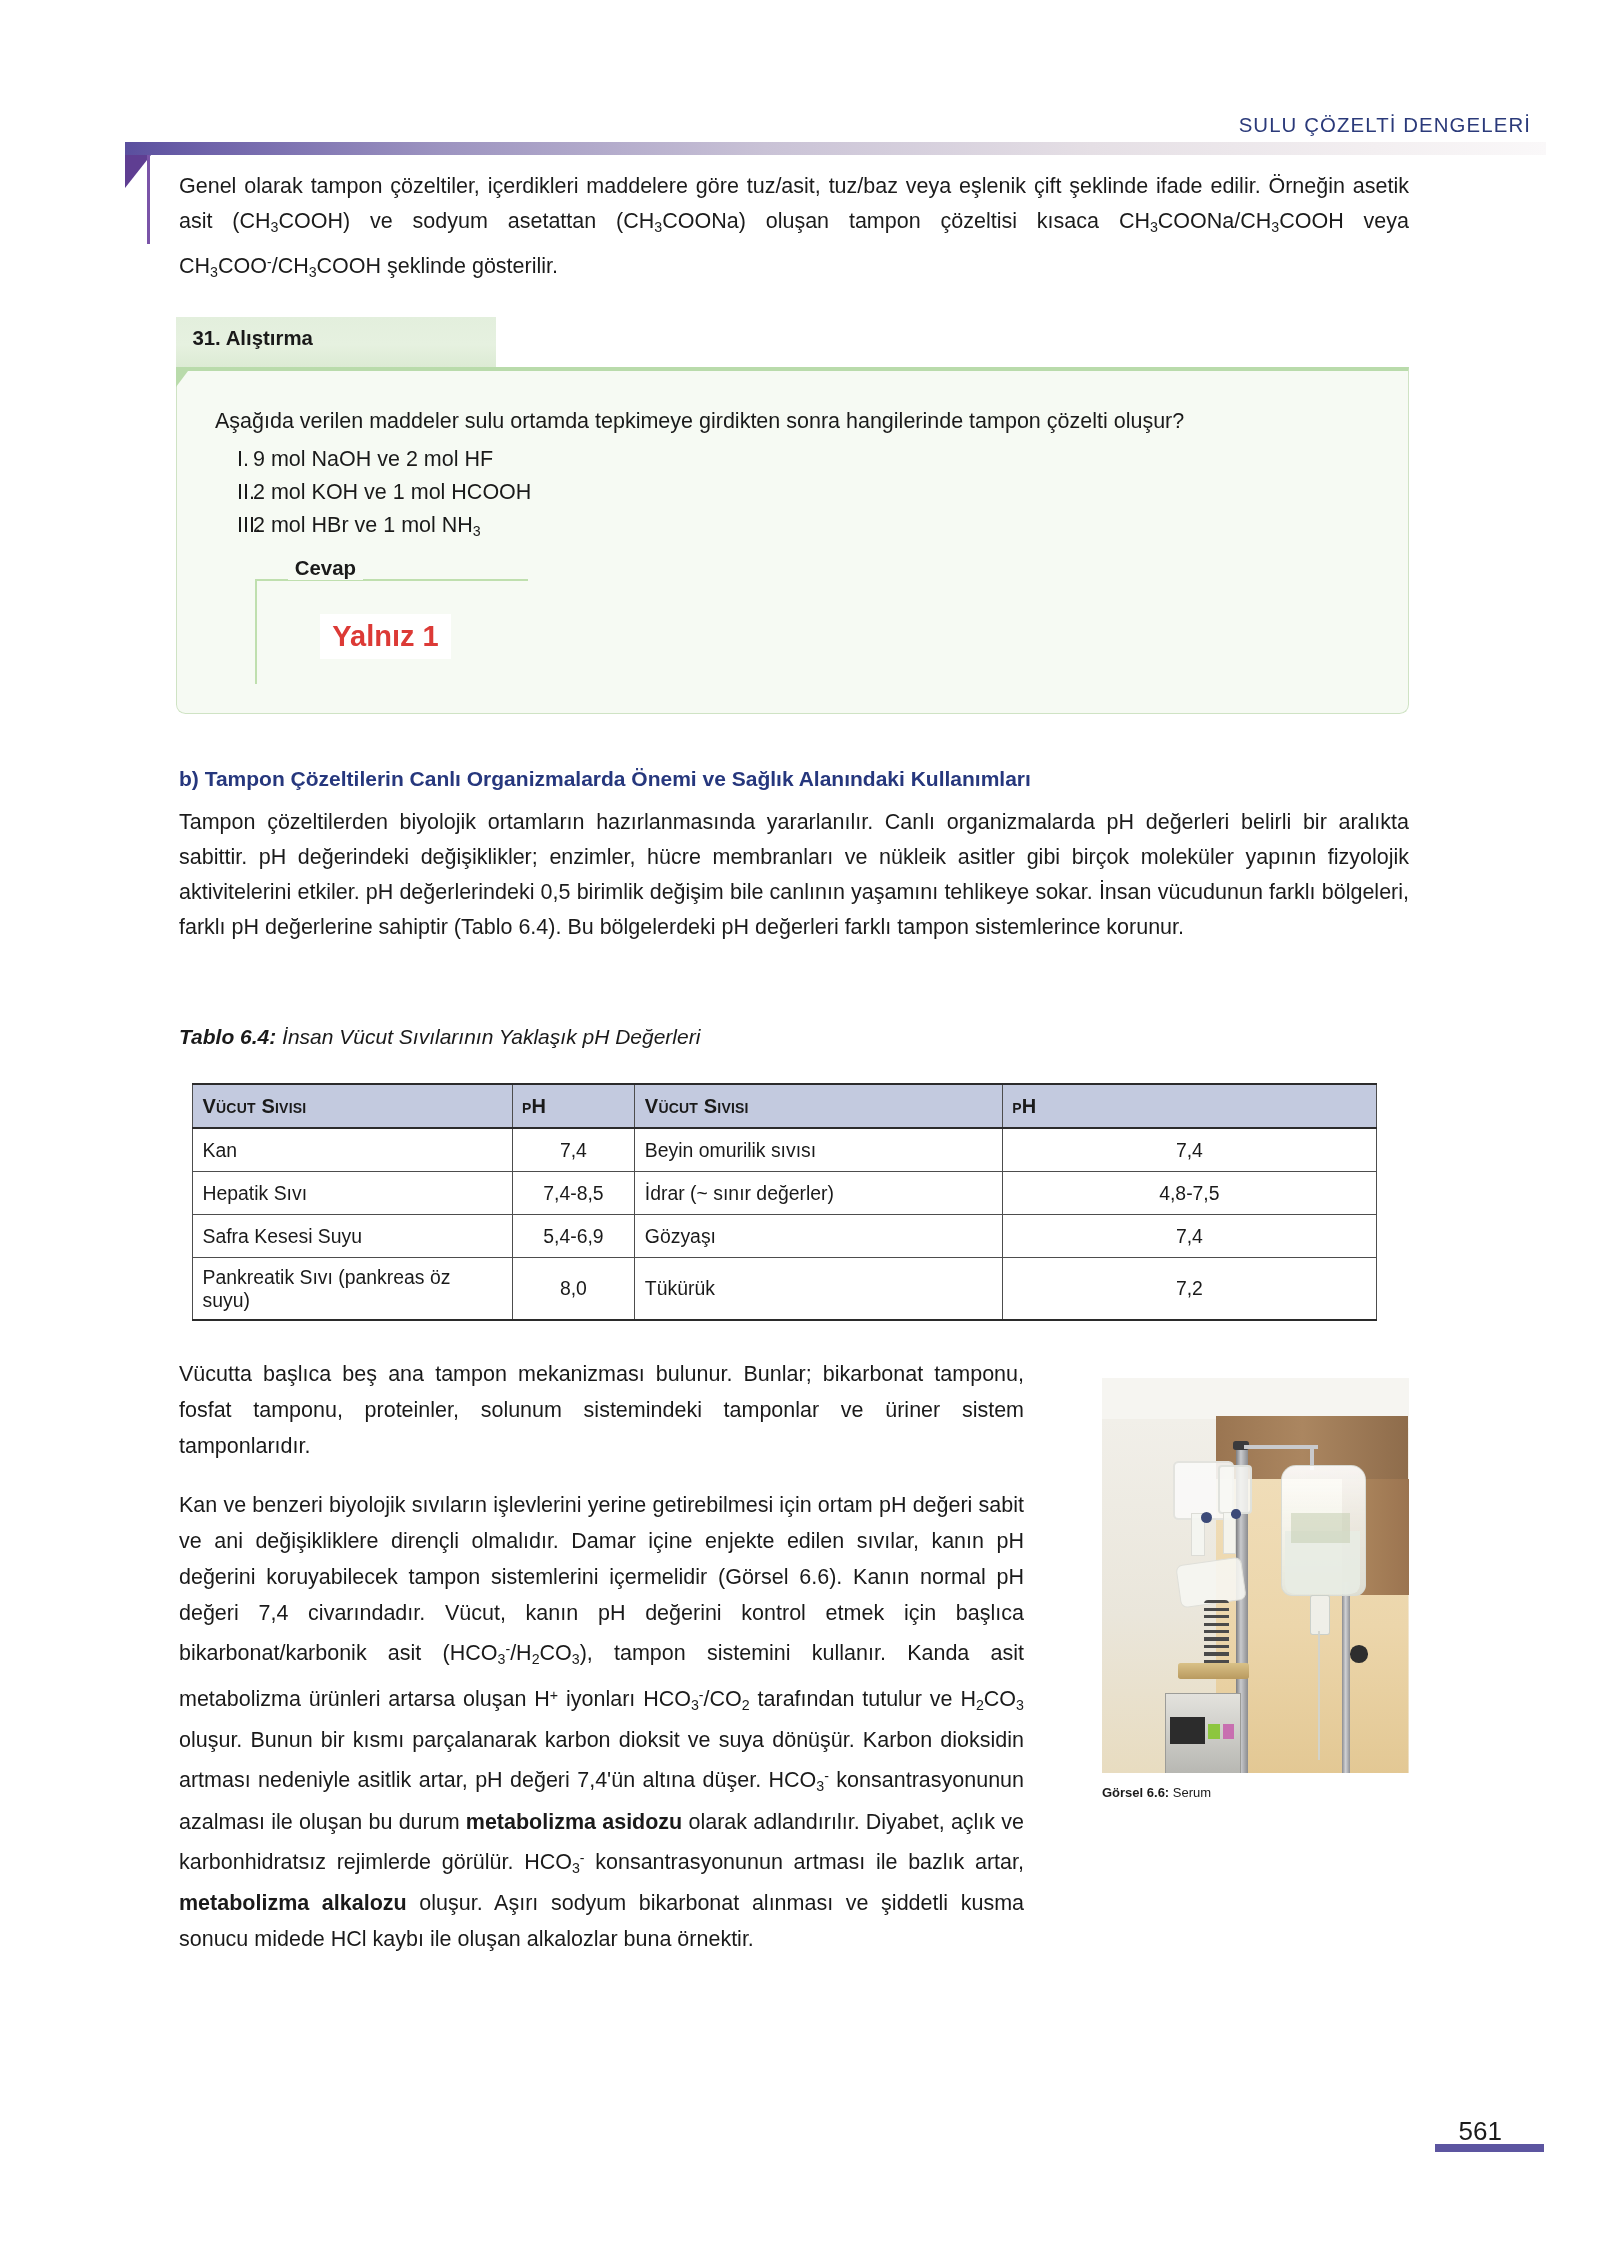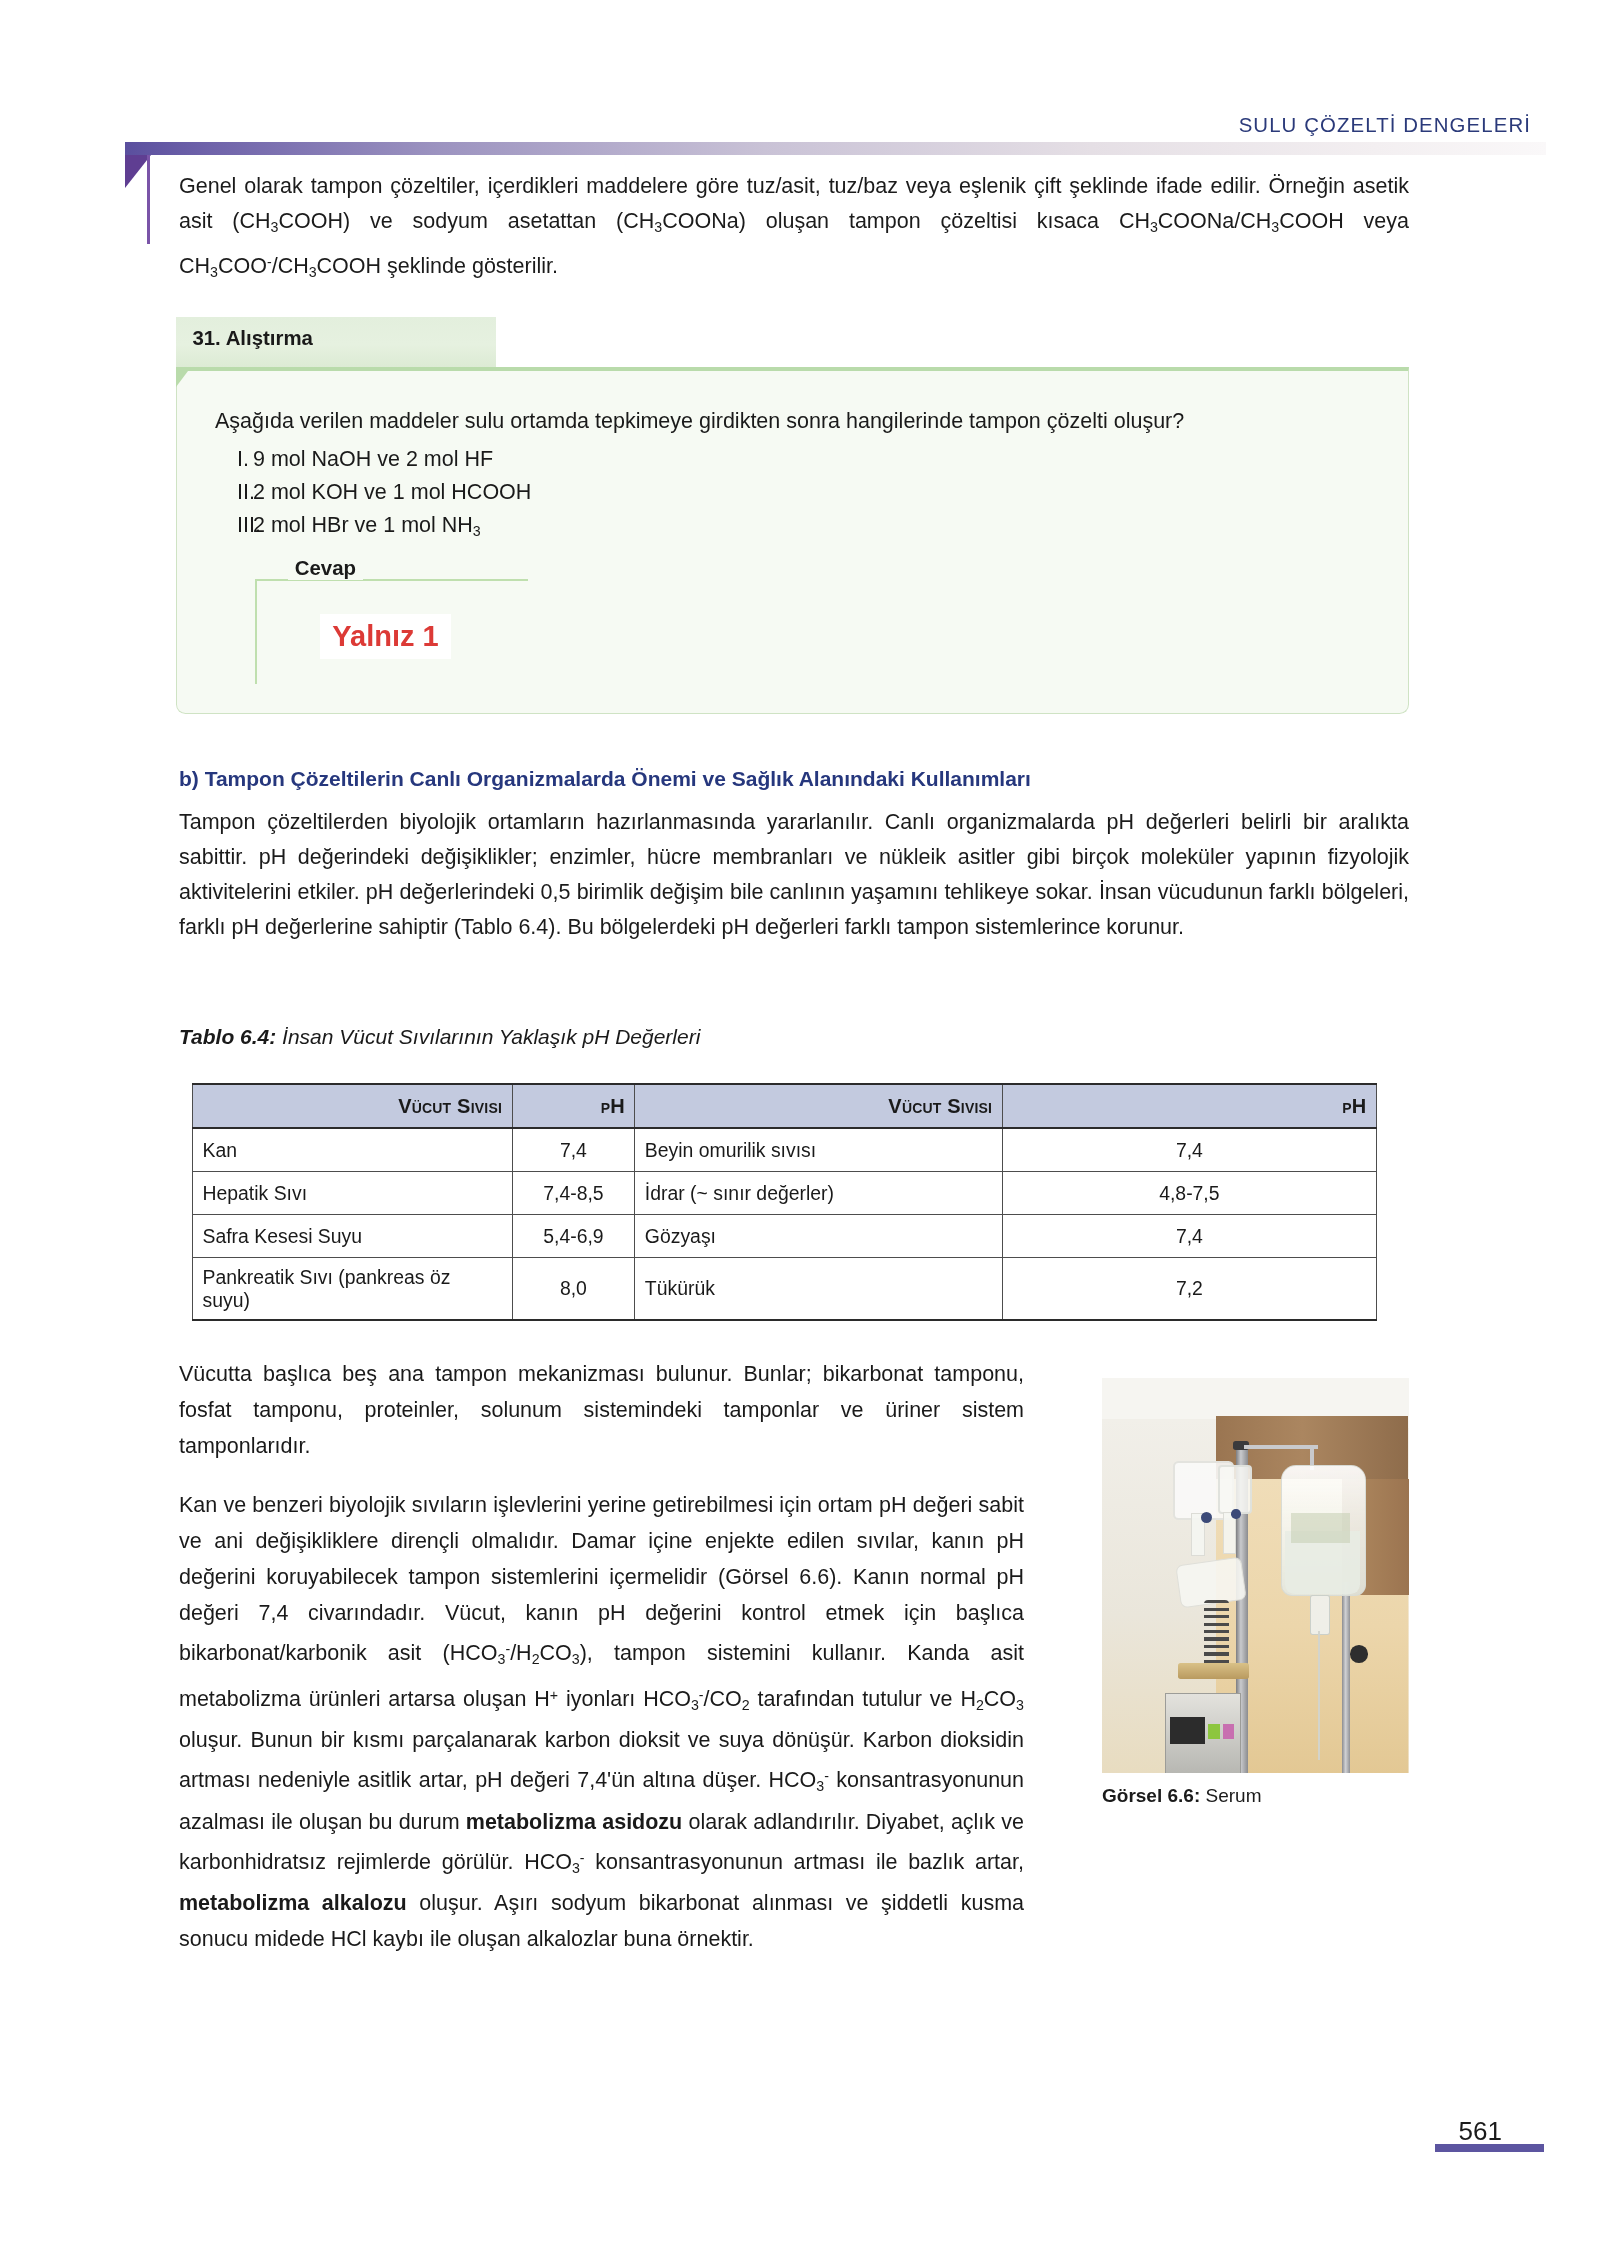--- a/index.html
+++ b/index.html
@@ -218,21 +218,21 @@
     font-size: 19.4px;
   }
   table.ph th, table.ph td {
     border: 0.7px solid #4d4d4d;
     padding: 7.5px 9.5px;
     height: 27px;
     vertical-align: middle;
   }
   table.ph thead th {
     background: #c3cadf;
-    text-align: right;
+    text-align: left;
     font-weight: bold;
     border-top: 2px solid #2b2b2b;
     border-bottom: 2px solid #2b2b2b;
     font-variant: small-caps;
     font-size: 20px;
     letter-spacing: 0.2px;
   }
   table.ph tbody tr:last-child td { border-bottom: 2px solid #2b2b2b; }
   td.name { text-align: left; }
   td.val  { text-align: center; }
@@ -379,21 +379,21 @@
     position:absolute; left:76px; top:285px; width:71px; height:16.4px;
     background: linear-gradient(to bottom,#d9c187,#b99a5f);
     border-radius:2.7px;
   }
   .ph-dark {
     position:absolute; left:248px; top:267px; width:17.7px; height:17.7px;
     background:#2e2e2e; border-radius:50%;
   }
   .fig-cap {
     margin-top: 12.3px;
-    font-size: 19px;
+    font-size: 13px;
     color: #1b1b1b;
   }
   .fig-cap b { font-weight: bold; }
 
   
   .folio {
     position: absolute;
     right: 116px;
     bottom: 114px;
     font-size: 26px;

